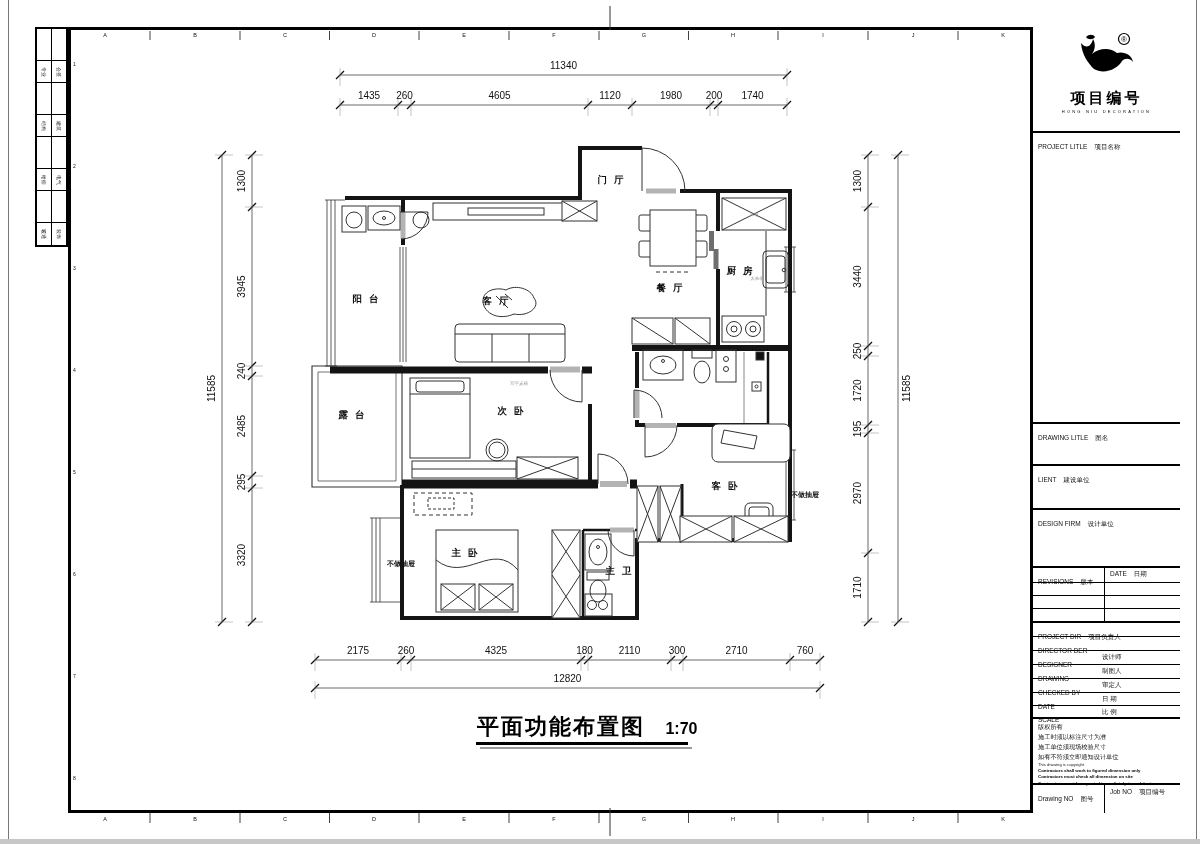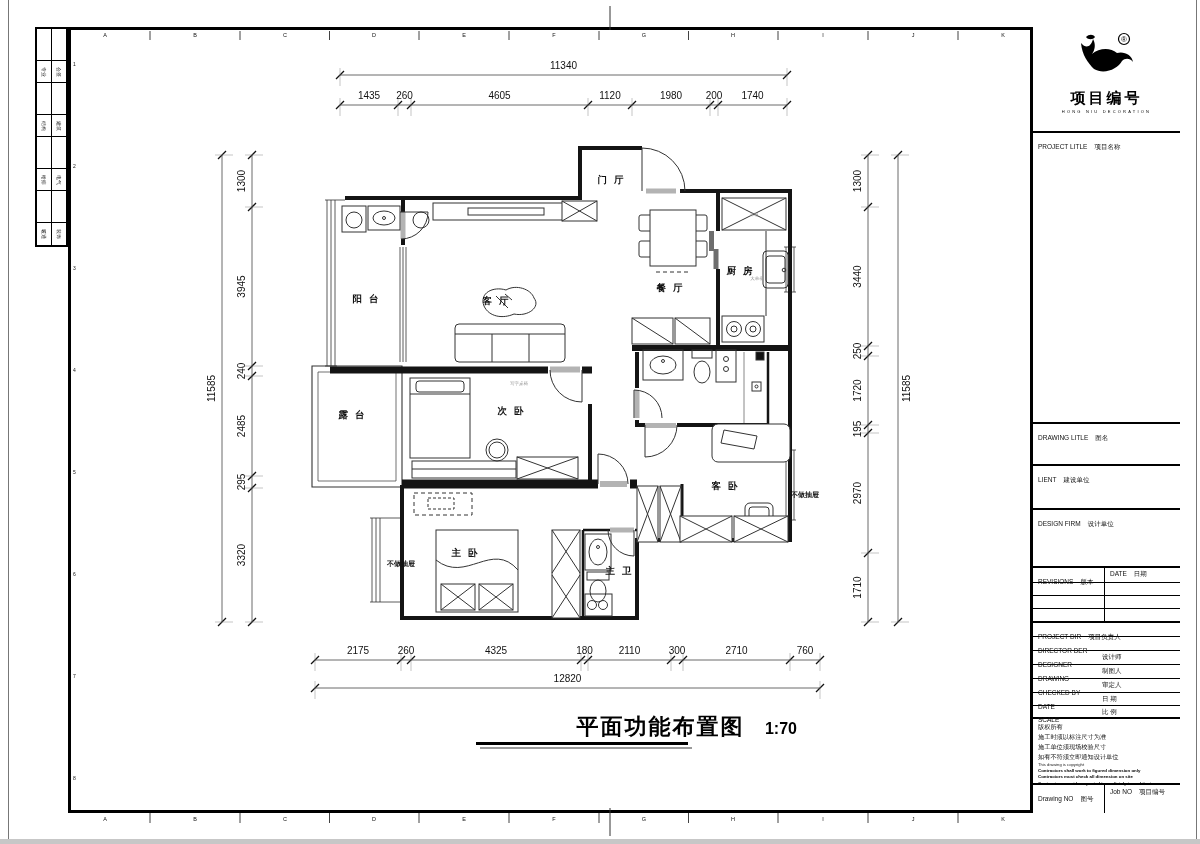--- a/index.html
+++ b/index.html
@@ -26,21 +26,21 @@
   .tb-label{font-size:6.5px;color:#111;white-space:nowrap;}
   .tb-label .cn{margin-left:7px;}
   .logo-wrap{position:absolute;left:0;top:0;width:147px;height:106px;border-bottom:2px solid #000;box-sizing:border-box;text-align:center;}
   .brand{font-size:15px;font-weight:bold;letter-spacing:3px;color:#000;margin-top:2px;}
   .brand-sub{font-size:4px;letter-spacing:2.2px;color:#000;margin-top:1px;}
   .tb-col-div{position:absolute;top:0;bottom:0;width:1px;background:#000;}
   .notes{font-size:6.2px;line-height:1.6;color:#111;}
   .note-en{font-size:4.2px;line-height:1.5;color:#222;}
   .note-en-b{font-size:4.4px;line-height:1.45;font-weight:bold;color:#000;}
   
-  .sheet-title{left:477px;top:712px;width:320px;text-align:right;}
+  .sheet-title{left:477px;top:712px;width:320px;}
   .sheet-title .t-cn{font-size:22px;font-weight:bold;letter-spacing:2px;color:#000;display:inline-block;}
   .sheet-title .t-scale{font-size:16px;font-weight:bold;color:#000;display:inline-block;margin-left:16px;}
   .title-ul1{left:476px;top:742px;width:212px;height:3px;background:#000;}
   .title-ul2{left:480px;top:747px;width:212px;height:2px;background:#9a9a9a;}
   svg text{font-family:"Liberation Sans",sans-serif;}
 </style>
 </head>
 <body>
 
 <div class="abs edge-l"></div>

